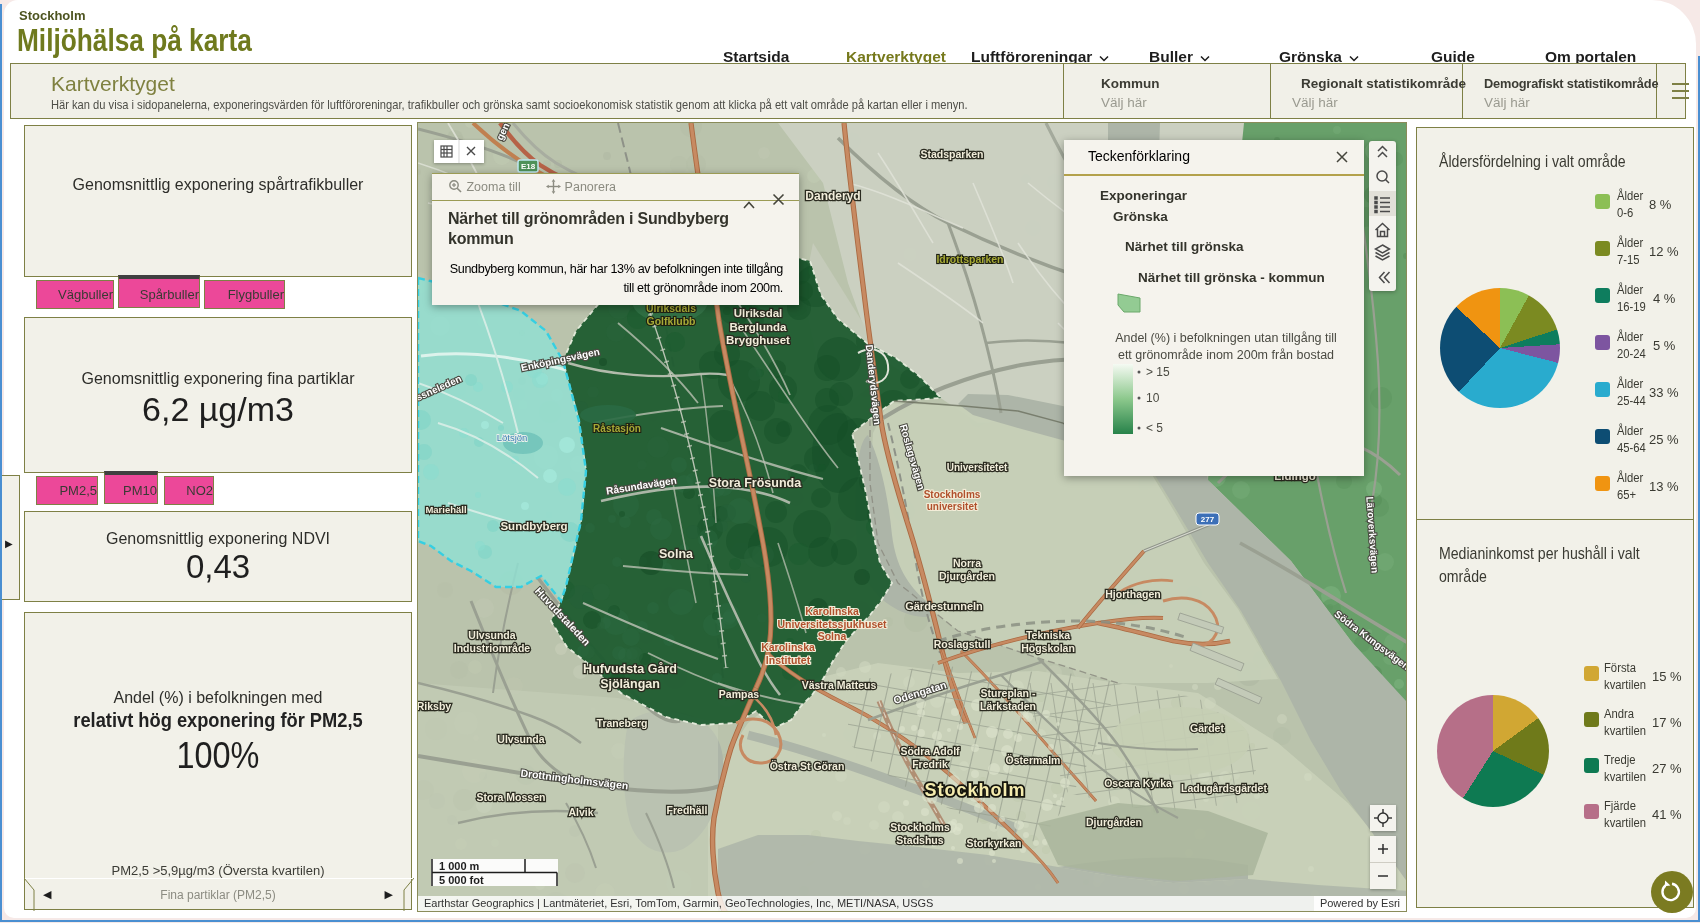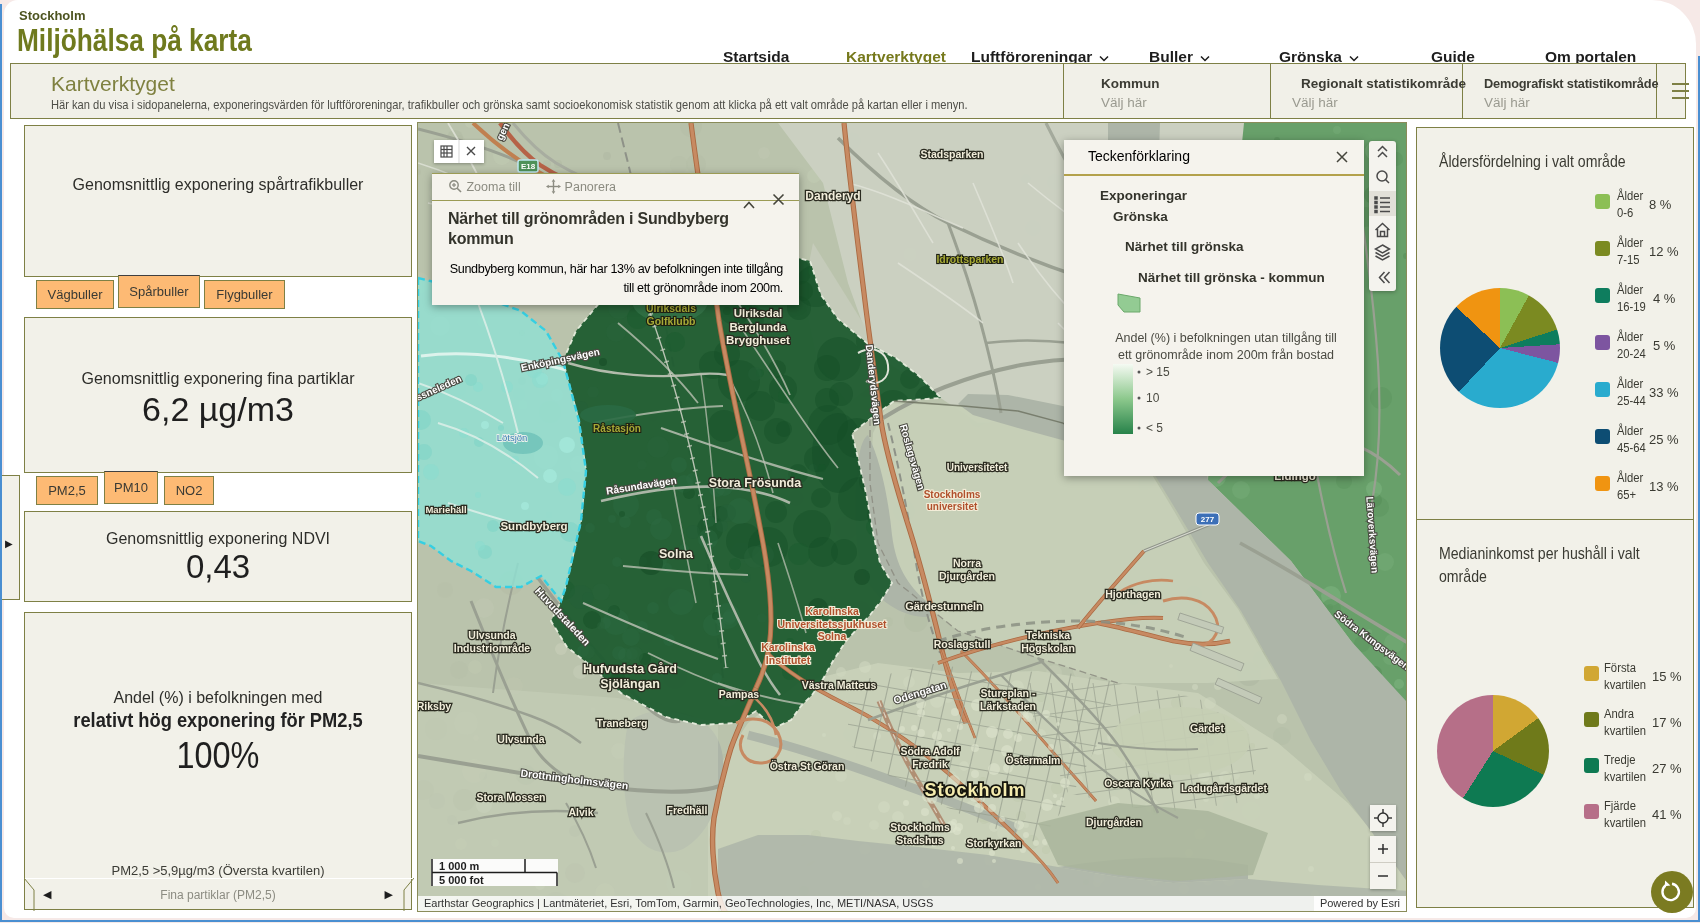--- a/index.html
+++ b/index.html
@@ -21,22 +21,22 @@
   .kbar .kdesc { position:absolute; left:40px; top:33px; font-size:13px; color:#4e4e48; white-space:nowrap; transform:scaleX(0.857); transform-origin:left; }
   .kbar .vline { position:absolute; top:0; bottom:0; width:1px; background:#7e8045; }
   .kcell-label { position:absolute; top:12px; font-size:13.5px; font-weight:bold; color:#3c3c34; }
   .kcell-sub { position:absolute; top:31px; font-size:13.5px; color:#9a9a90; }
   .hamb { position:absolute; top:19px; width:17px; }
   .hamb div { height:2px; background:#7e8045; margin-bottom:5px; }
   
   .lcard { position:absolute; background:#f2f1e9; border:1px solid #7e8045; text-align:center; color:#222; }
   .lcard .t1 { font-size:16px; color:#2e2e2a; }
   .lcard .big { font-size:34px; color:#1f1f1f; }
-  .tab { position:absolute; height:29px; background:#fdba74; border:1px solid #7e8045; font-size:13px; color:#3a3a34; text-align:center; line-height:27px; }
-  .tab.active { border-top:1px solid #404040; height:33px; top:-2px; line-height:31px;}
+  .tab { position:absolute; height:29px; background:#ec4899; border:1px solid #7e8045; font-size:13px; color:#3a3a34; text-align:right; line-height:27px; }
+  .tab.active { border-top:4px solid #404040; height:33px; top:-2px; line-height:31px;}
   
   .rcard { position:absolute; left:1416px; width:278px; background:#f2f1e9; border:1px solid #7e8045; }
   .rtitle { position:absolute; left:22px; font-size:17px; color:#3a3a32; transform:scaleX(0.83); transform-origin:left; line-height:23px;}
   .pie { position:absolute; border-radius:50%; }
   .leg-sq { position:absolute; width:15px; height:15px; border-radius:3px; }
   .leg-t { position:absolute; font-size:12.5px; color:#3a3a32; line-height:17px; transform:scaleX(0.9); transform-origin:left; }
   .leg-p { position:absolute; font-size:13px; color:#3a3a32; }
   
   .mapbox { position:absolute; left:417px; top:122px; width:990px; height:790px; border:1px solid #8a8c5a; overflow:hidden; }
   .popup { position:absolute; left:14px; top:50px; width:367px; background:#f5f3ed; box-shadow:0 2px 8px rgba(0,0,0,0.35); z-index:20;}

